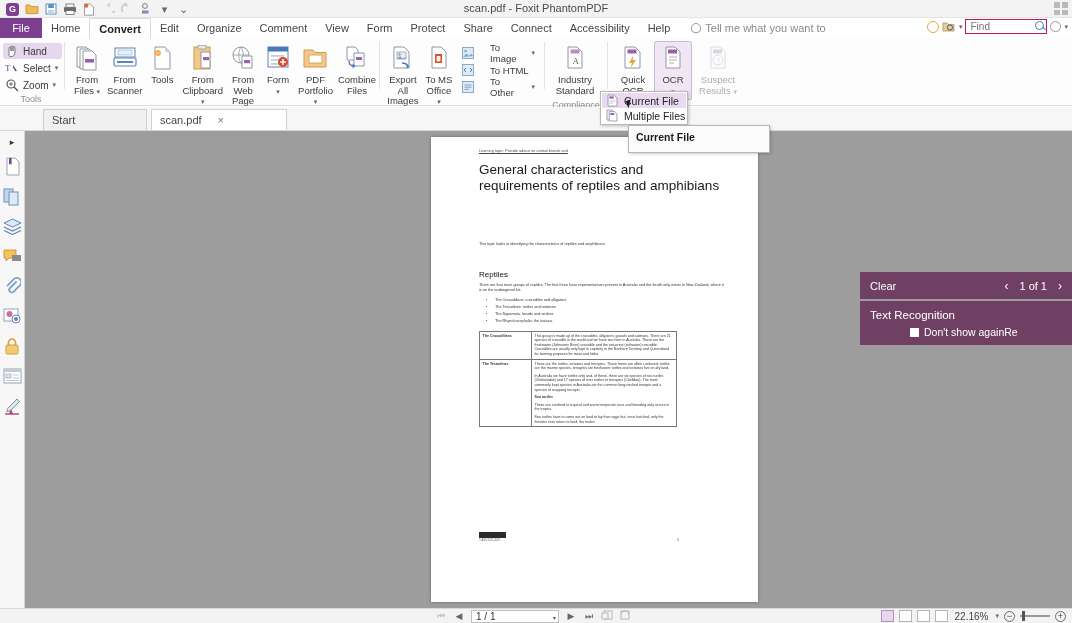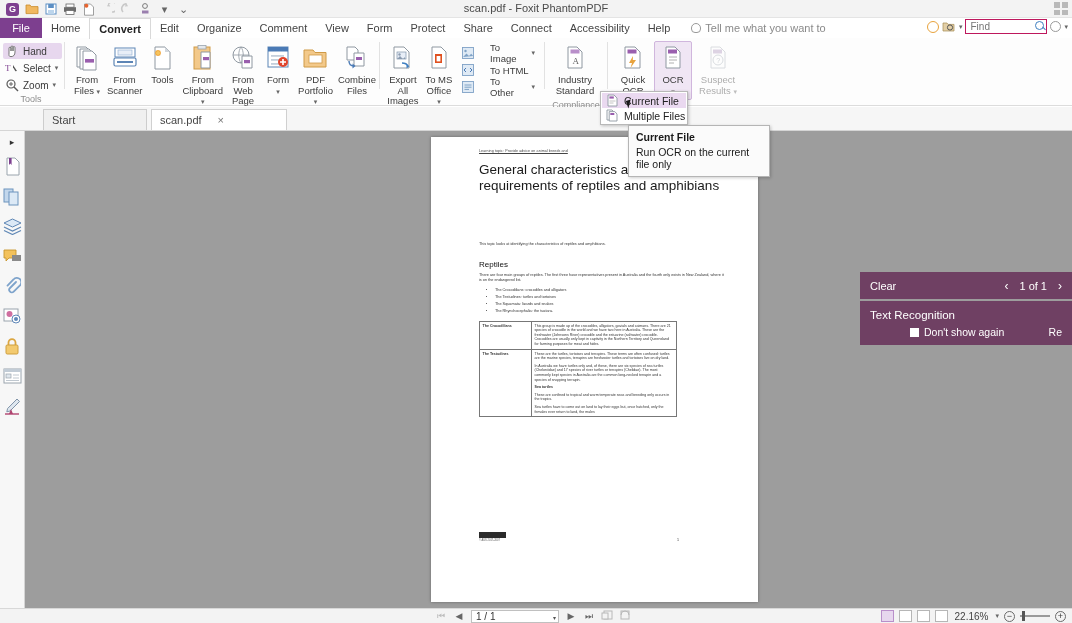--- a/index.html
+++ b/index.html
@@ -157,21 +157,21 @@
   .page {
     position: absolute; left: 406px; top: 6px; width: 327px; height: 465px;
     background: #fff; box-shadow: 0 0 3px rgba(0,0,0,.35);
     padding: 0; overflow: hidden;
   }
   .pg-inner { padding: 12px 34px 0 48px; }
   .crumb { font-size: 3.6px; color: #444; letter-spacing: .1px; margin-bottom: 9px;
            text-decoration: underline; }
   .doc-h1 { font-size: 13.5px; line-height: 16px; color: #1a1a1a; font-weight: 400; }
   .doc-intro { font-size: 3.8px; color: #333; margin-top: 48px; }
-  .doc-h2 { font-size: 8px; color: #111; margin-top: 14px; font-weight: 400; }
+  .doc-h2 { font-size: 8px; color: #111; margin-top: 24px; font-weight: 400; }
   .doc-p { font-size: 3.8px; line-height: 5.2px; color: #333; margin-top: 4px; }
   .doc-ul { margin: 4px 0 0 16px; }
   .doc-ul li { font-size: 3.8px; line-height: 6.8px; color: #333; }
   .doc-table {
     margin-top: 6px; width: 198px; border-collapse: collapse; table-layout: fixed;
   }
   .doc-table td {
     border: .5px solid #777; vertical-align: top; padding: 2px 2.5px;
     font-size: 3.6px; line-height: 4.6px; color: #333;
   }
@@ -194,21 +194,21 @@
   .notify-head {
     background: #6f4063; height: 27px; display: flex; align-items: center;
     padding: 0 10px; justify-content: space-between;
   }
   .notify-pager { display: flex; align-items: center; gap: 11px; font-size: 11px; }
   .chev { font-size: 12px; }
   .notify-body { background: #6f4063; padding: 8px 10px 7px; margin-top: 2px; }
   .notify-title { font-size: 11.5px; margin-bottom: 5px; }
   .notify-text { font-size: 10.5px; line-height: 13px; }
   .notify-foot {
-    display: flex; align-items: center; justify-content: space-between; margin-top: 0; padding-left: 40px;
+    display: flex; align-items: center; justify-content: flex-start; margin-top: 0; padding-left: 40px;
   }
   .cbrow { display: flex; align-items: center; gap: 5px; font-size: 10.5px; }
   .cbox { width: 9px; height: 9px; background: #fff; display: inline-block; }
   .reco { font-size: 10.5px; }
 
   
   .ocr-menu {
     position: absolute; left: 600px; top: 91px; width: 88px;
     background: #fff; border: 1px solid #b8b8b8; z-index: 60;
     box-shadow: 1px 1px 3px rgba(0,0,0,.22);
@@ -786,21 +786,20 @@
             <rect x="4.3" y="4" width="4" height="2" fill="#9a5fae"></rect>
           </svg>
       </span>
       <span>Multiple Files</span>
     </div>
     <div class="cursor-ptr"></div>
   </div>
 
   <div class="tooltip">
     <div class="tt-title">Current File</div>
-    <div class="tt-body">Run OCR on the current file only</div>
   </div>
 
   <div class="statusbar">
     <div class="sb-left"></div>
     <div class="sb-center">
       <span class="nav-ic dim">⏮</span>
       <span class="nav-ic">◀</span>
       <span class="pi-wrap">
         <input class="page-input" value="1 / 1" style="">
         <span class="pi-caret">▾</span>

